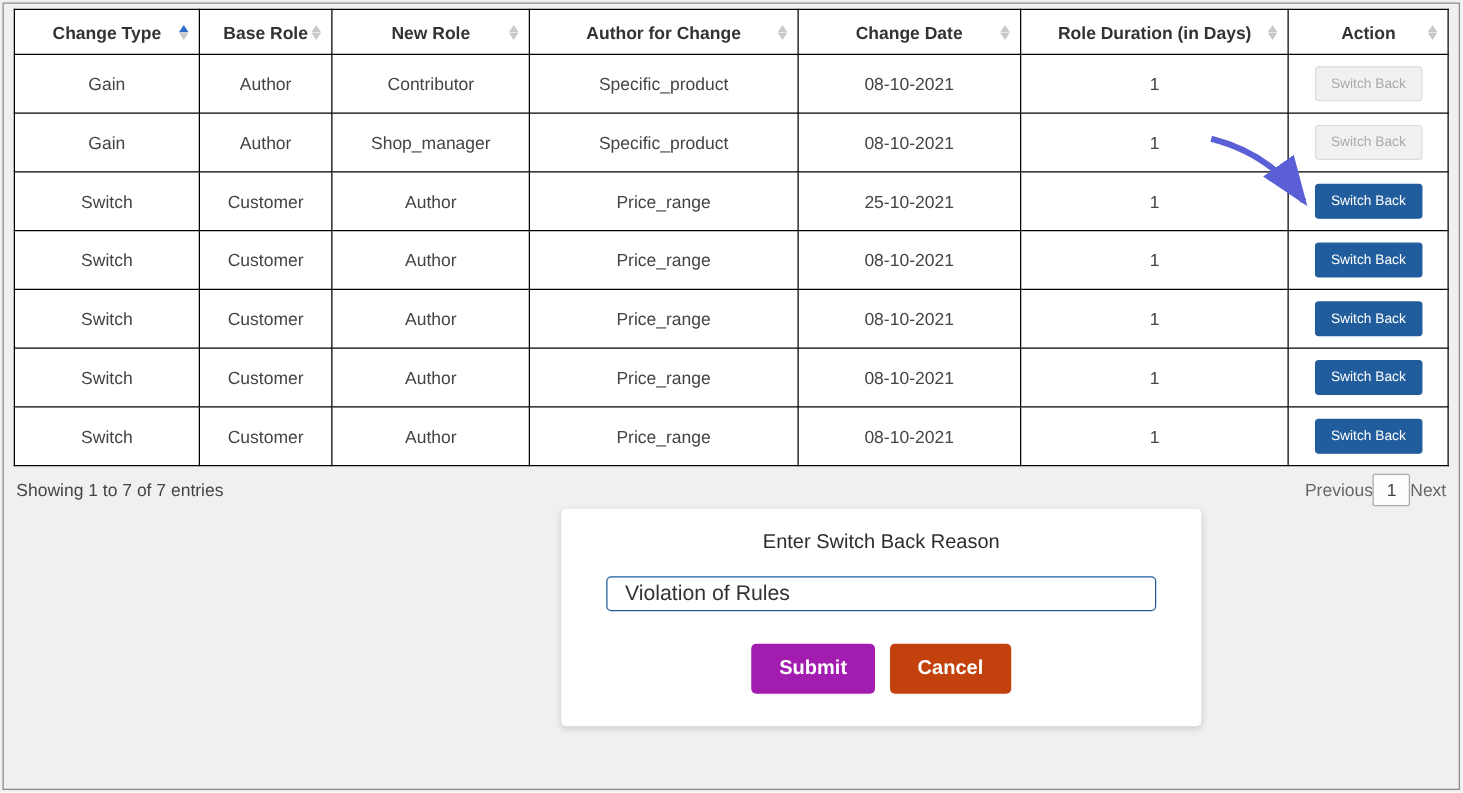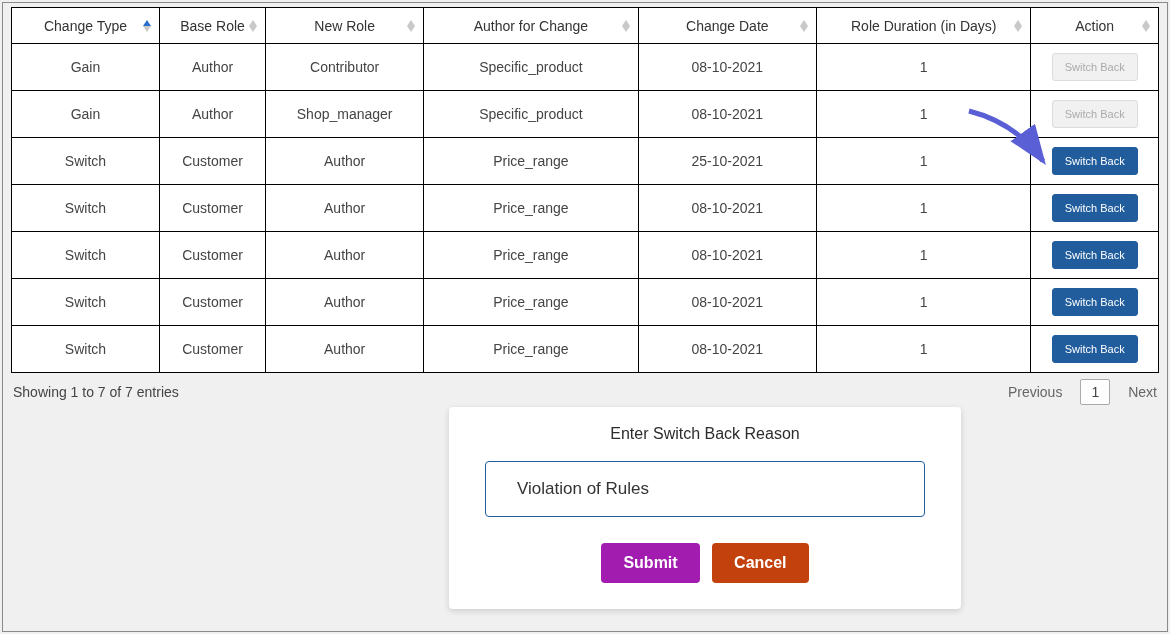--- a/index.html
+++ b/index.html
@@ -27,21 +27,21 @@
     font-size:14px;
     color:#333;
   }
   table.data th, table.data td {
     border:1px solid #000;
     text-align:center;
     vertical-align:middle;
   }
   table.data th {
     height:36px;
-    font-weight:400;
+    font-weight:700;
     color:#333;
     font-size:14px;
     position:relative;
     padding:0 14px;
   }
   table.data th .sort {
     position:absolute;
     right:8px;
     top:50%;
     transform:translateY(-50%);
@@ -65,21 +65,21 @@
   .btn-disabled { background:#f1f1f1; color:#aaa; border-color:#dcdcdc; cursor:default; }
 
   .footer {
     display:flex;
     justify-content:space-between;
     align-items:center;
     padding:6px 2px 0 2px;
     font-size:14px;
     color:#444;
   }
-  .pager { display:flex; align-items:center; gap:18px; }
+  .pager { display:flex; align-items:center; gap:0; }
   .pager .pglink { color:#666; cursor:pointer; }
   .pager .pgnum {
     border:1px solid #aaa;
     background:#fdfdfd;
     padding:4px 10px;
     border-radius:2px;
     color:#444;
   }
 
   .modal {
@@ -95,24 +95,24 @@
     margin:0 0 18px 0;
     text-align:center;
     font-weight:500;
     font-size:16px;
     color:#2c2c2c;
   }
   .modal input[type=text] {
     width:440px;
     display:block;
     margin:0 auto;
-    height:56px;
+    height:28px;
     border:1.5px solid #215d9c;
     border-radius:4px;
-    padding:0 31px;
+    padding:0 14px;
     font-size:17px;
     color:#333;
     font-family:inherit;
     outline:none;
   }
   .modal .actions { text-align:center; margin-top:26px; }
   .mbtn {
     display:inline-block;
     border:none;
     border-radius:4px;

